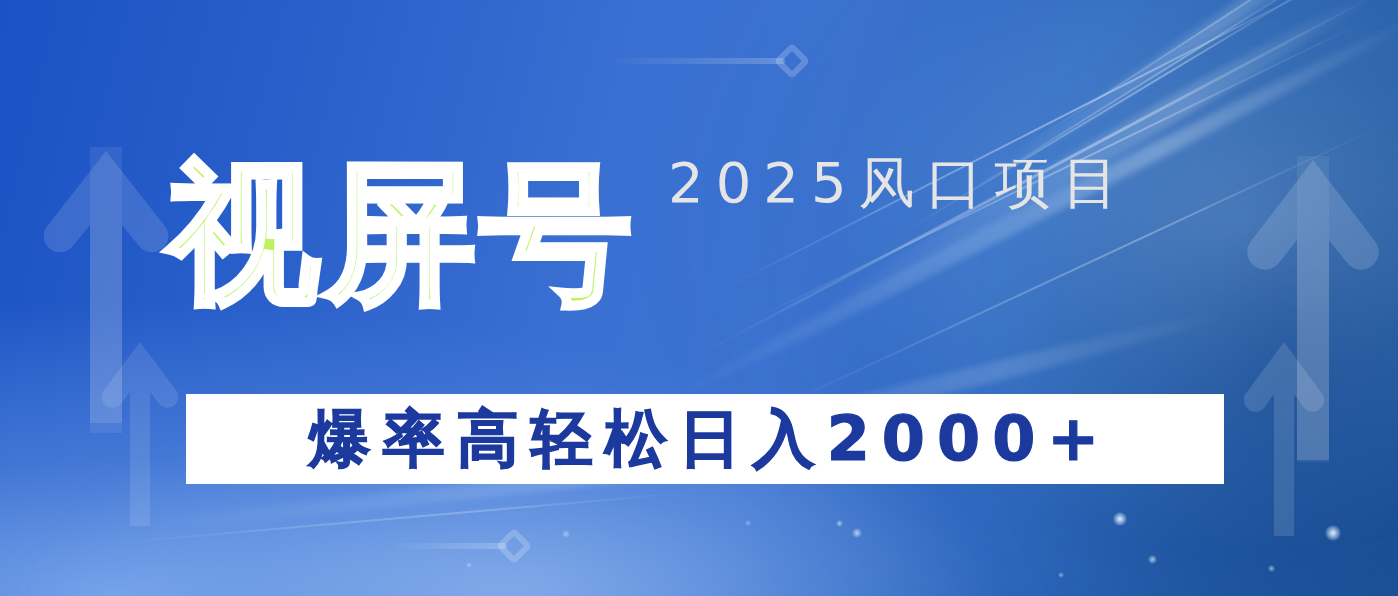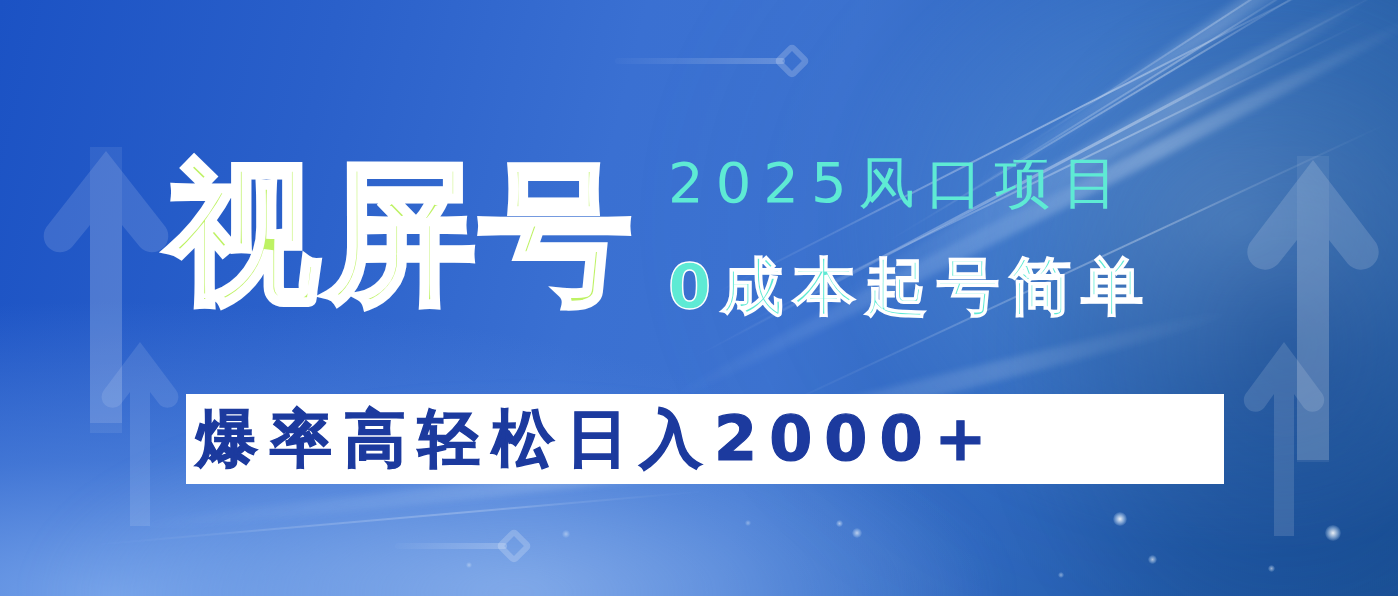--- a/index.html
+++ b/index.html
@@ -124,21 +124,21 @@
     letter-spacing: 4px;
     font-family: "DejaVu Sans", "Liberation Sans", sans-serif;
     -webkit-text-stroke: 5px #ffffff;
     white-space: nowrap;
   }
 
   .side-block {
     position: absolute;
     left: 668px;
     top: 150px;
-    color: #5eead4;
+    color: #e5e5e5;
     white-space: nowrap;
   }
   .side-line-1 {
     font-size: 56px;
     line-height: 66px;
     font-weight: 400;
     letter-spacing: 12px;
     font-family: "DejaVu Sans", "Liberation Sans", sans-serif;
   }
   .side-line-2 {
@@ -153,20 +153,21 @@
 
   .ribbon {
     position: absolute;
     left: 186px;
     top: 394px;
     width: 1038px;
     height: 90px;
     background: #ffffff;
     display: flex;
     align-items: center;
+    justify-content: center;
   }
   .ribbon-text {
     color: #1c3a9e;
     font-size: 62px;
     line-height: 66px;
     font-weight: 700;
     letter-spacing: 12px;
     font-family: "DejaVu Sans", "Liberation Sans", sans-serif;
     white-space: nowrap;
     -webkit-text-stroke: 1.2px #1c3a9e;
@@ -245,20 +246,19 @@
   </div>
   <div class="marker" style="left:395px; top:533px;">
     <div class="mline" style="width:112px;"></div>
     <div class="mdiamond"></div>
   </div>
 
   <div class="headline">视屏号</div>
 
   <div class="side-block">
     <div class="side-line-1">2025风口项目</div>
-    <div class="side-line-2">0成本起号简单</div>
   </div>
 
   <div class="ribbon">
     <div class="ribbon-text">爆率高轻松日入2000+</div>
   </div>
 
 </div>
 
 </body></html>

